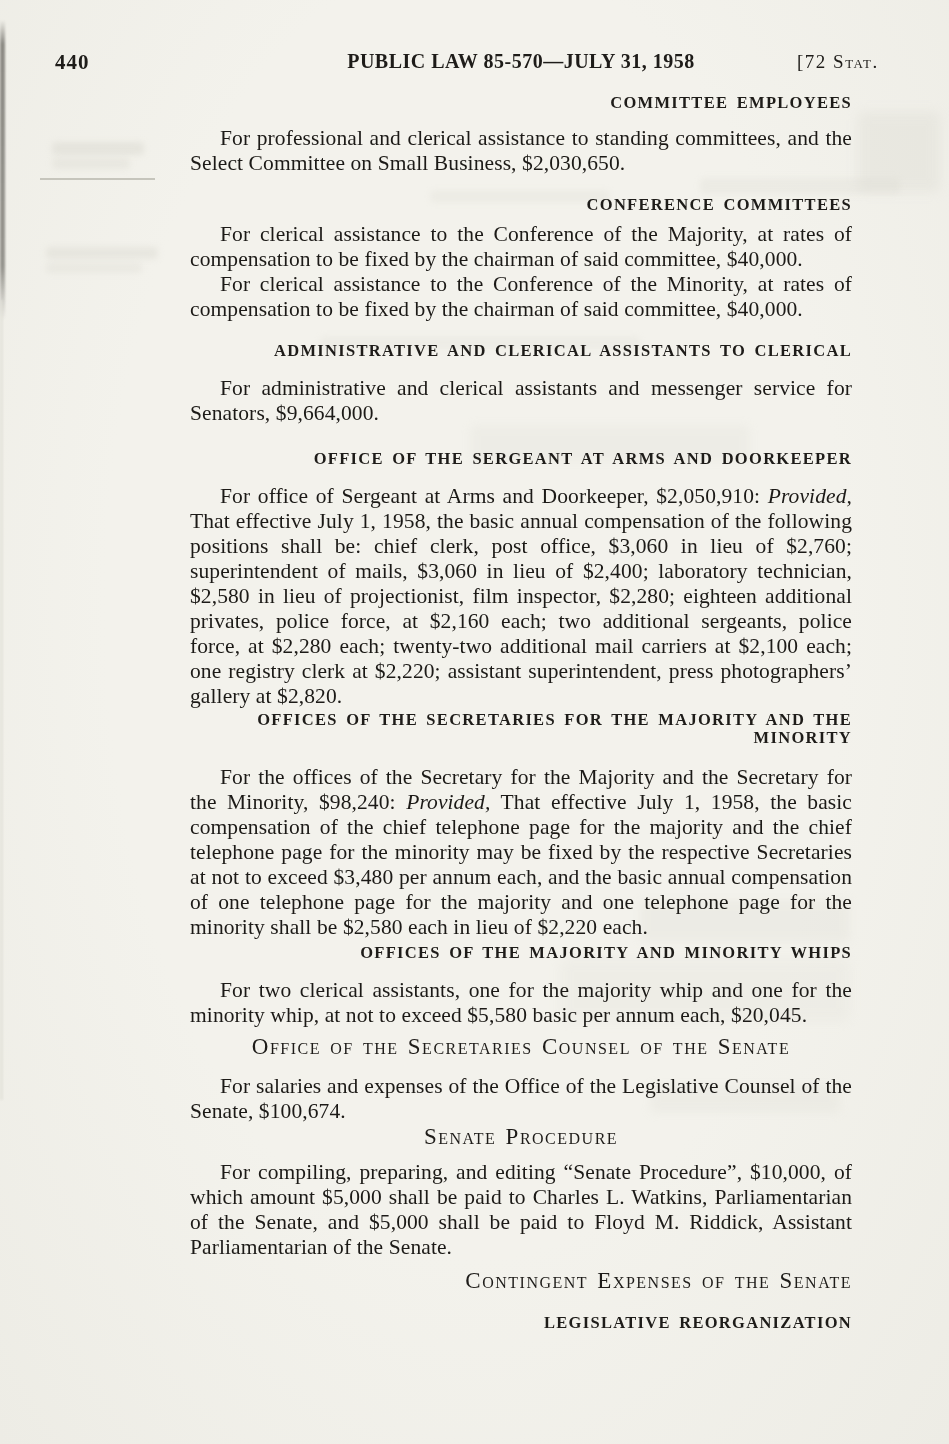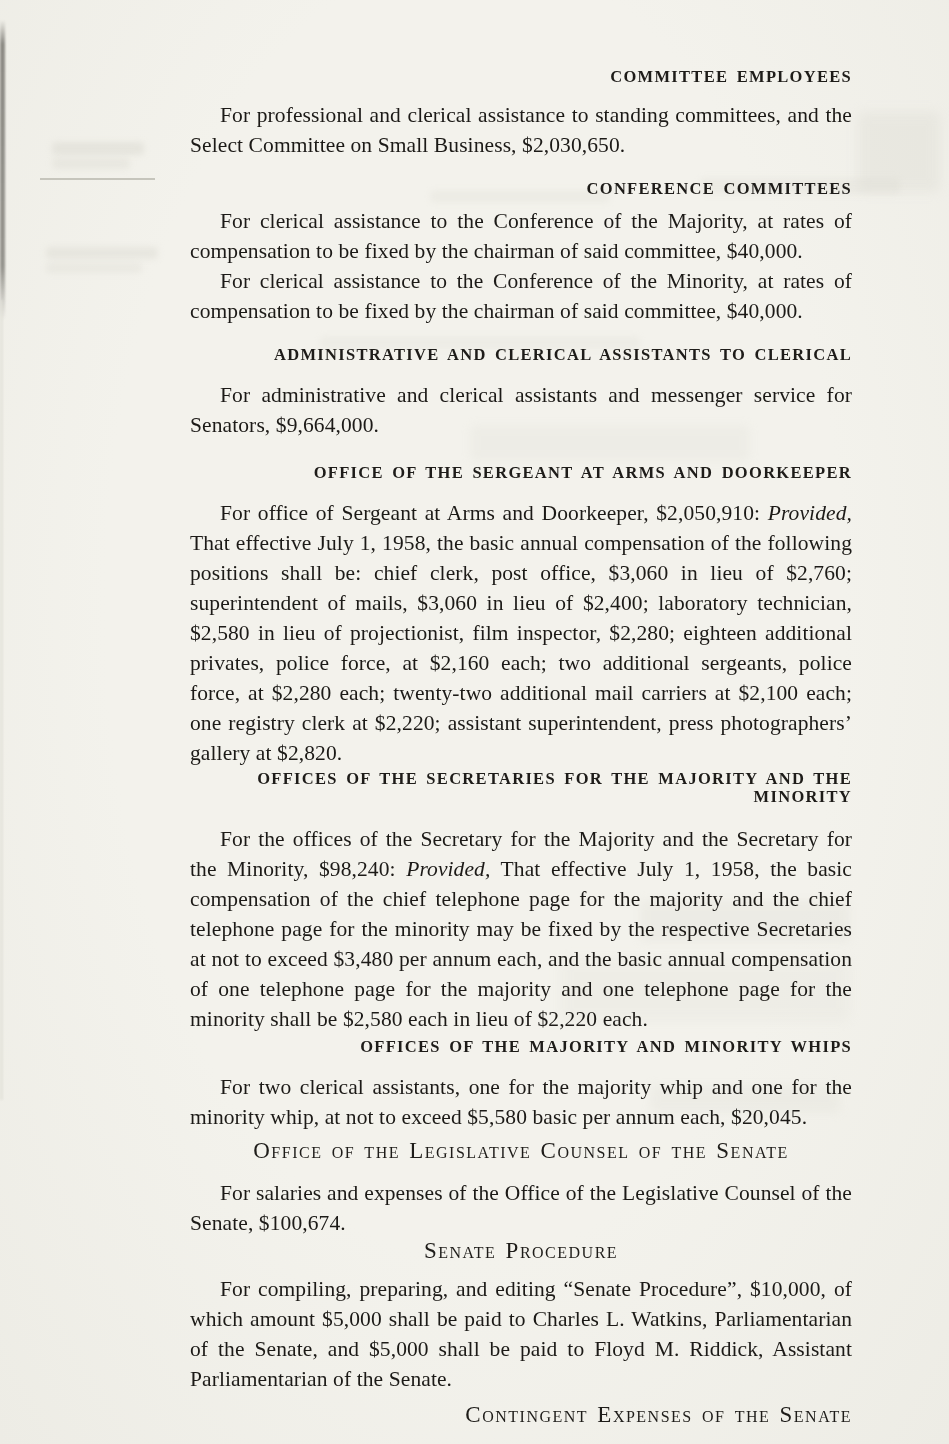--- a/index.html
+++ b/index.html
@@ -43,21 +43,21 @@
   .m-h2  { margin: 20px 0 8px; }
   .m-h3  { margin: 20px 0 16px; }
   .m-h4  { margin: 24px 0 16px; }
   .m-h5  { margin: 2px 0 18px; }
   .m-h6  { margin: 4px 0 16px; }
   .m-h7  { margin: 6px 0 14px; }
   .m-h8  { margin: 0 0 10px; }
   .m-h9  { margin: 8px 0 14px; text-align: right; }
   .m-h10 { margin: 20px 0 14px; }
   .para {
-    font-size: 21.5px; line-height: 30px; text-align: justify;
+    font-size: 21.5px; line-height: 25px; text-align: justify;
     text-indent: 30px; margin: 0; letter-spacing: 0.1px; color: #1c1a17;
   }
   .para em { font-style: italic; }
   
   .smudge {
     position: absolute; background: #d7d6cd; filter: blur(3px);
     border-radius: 4px; pointer-events: none;
   }
   .margin-rule {
     position: absolute; height: 2px; background: #c6c5bc;
@@ -87,20 +87,25 @@
   <div class="smudge" style="left:46px; top:263px; width:96px; height:10px; opacity:0.3;"></div>
   <div class="smudge" style="left:858px; top:112px; width:82px; height:80px; opacity:0.3; filter:blur(6px);"></div>
   <div class="smudge" style="left:700px; top:178px; width:200px; height:16px; opacity:0.25;"></div>
   <div class="smudge" style="left:430px; top:190px; width:180px; height:13px; opacity:0.22;"></div>
   <div class="smudge" style="left:320px; top:336px; width:320px; height:13px; opacity:0.2;"></div>
   <div class="smudge" style="left:470px; top:425px; width:280px; height:36px; opacity:0.18; filter:blur(5px);"></div>
   <div class="smudge" style="left:640px; top:900px; width:210px; height:42px; opacity:0.22; filter:blur(5px);"></div>
   <div class="smudge" style="left:560px; top:958px; width:290px; height:64px; opacity:0.16; filter:blur(6px);"></div>
   <div class="smudge" style="left:650px; top:1085px; width:190px; height:28px; opacity:0.2; filter:blur(5px);"></div>
 
+  <div class="page-header">
+    <span class="page-number">440</span>
+    <span class="header-title">PUBLIC LAW 85-570—JULY 31, 1958</span>
+    <span class="header-stat">[72 Stat.</span>
+  </div>
 
   <div class="content">
 
     <div>
       <div class="h-minor m-h1">COMMITTEE EMPLOYEES</div>
       <p class="para"><span>For professional and clerical assistance to standing committees, and the Select Committee on Small Business, $2,030,650.</span></p>
     </div>
 
     <div>
       <div class="h-minor m-h2">CONFERENCE COMMITTEES</div>
@@ -122,21 +127,21 @@
       <div class="h-minor m-h5">OFFICES OF THE SECRETARIES FOR THE MAJORITY AND THE MINORITY</div>
       <p class="para"><span>For the offices of the Secretary for the Majority and the Secretary for the Minority, $98,240: </span><em>Provided,</em><span> That effective July 1, 1958, the basic compensation of the chief telephone page for the majority and the chief telephone page for the minority may be fixed by the respective Secretaries at not to exceed $3,480 per annum each, and the basic annual compensation of one telephone page for the majority and one telephone page for the minority shall be $2,580 each in lieu of $2,220 each.</span></p>
     </div>
 
     <div>
       <div class="h-minor m-h6">OFFICES OF THE MAJORITY AND MINORITY WHIPS</div>
       <p class="para"><span>For two clerical assistants, one for the majority whip and one for the minority whip, at not to exceed $5,580 basic per annum each, $20,045.</span></p>
     </div>
 
     <div>
-      <div class="h-major m-h7">Office of the Legislative Counsel of the Senate</div>
+      <div class="h-major m-h7">Office of the Secretaries Counsel of the Senate</div>
       <p class="para"><span>For salaries and expenses of the Office of the Legislative Counsel of the Senate, $100,674.</span></p>
     </div>
 
     <div>
       <div class="h-major m-h8">Senate Procedure</div>
       <p class="para"><span>For compiling, preparing, and editing “Senate Procedure”, $10,000, of which amount $5,000 shall be paid to Charles L. Watkins, Parliamentarian of the Senate, and $5,000 shall be paid to Floyd M. Riddick, Assistant Parliamentarian of the Senate.</span></p>
     </div>
 
     <div>
       <div class="h-major m-h9">Contingent Expenses of the Senate</div>

